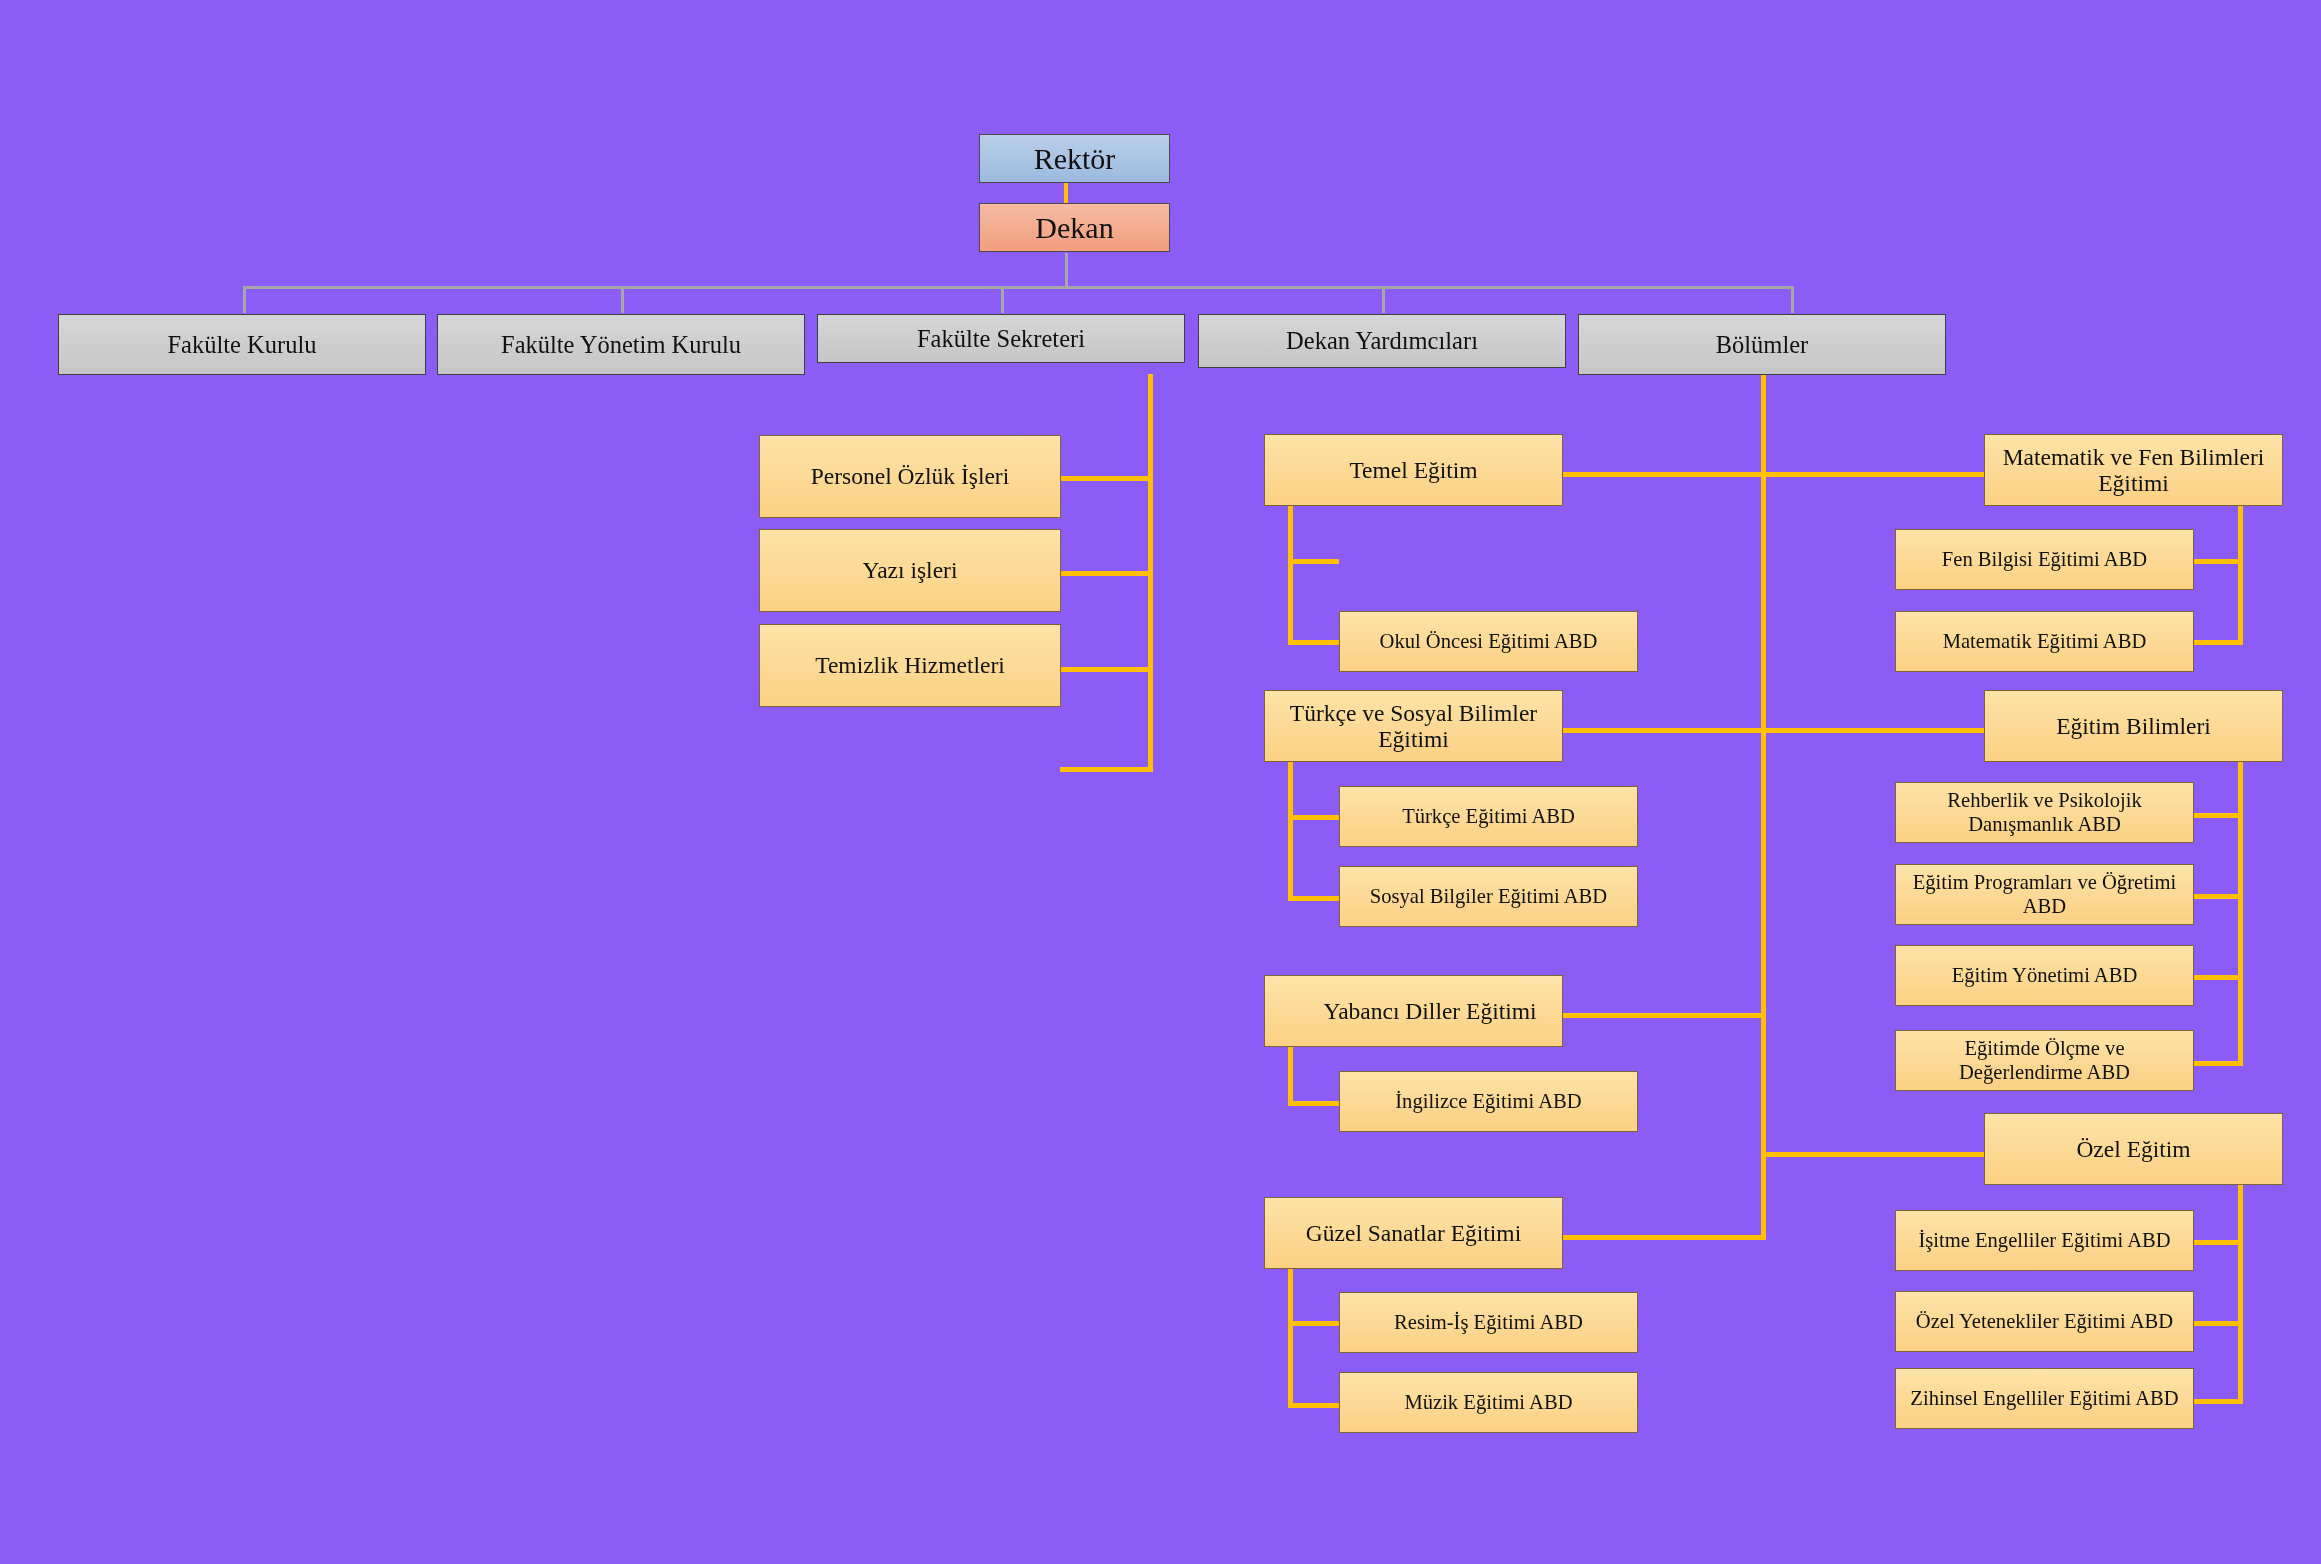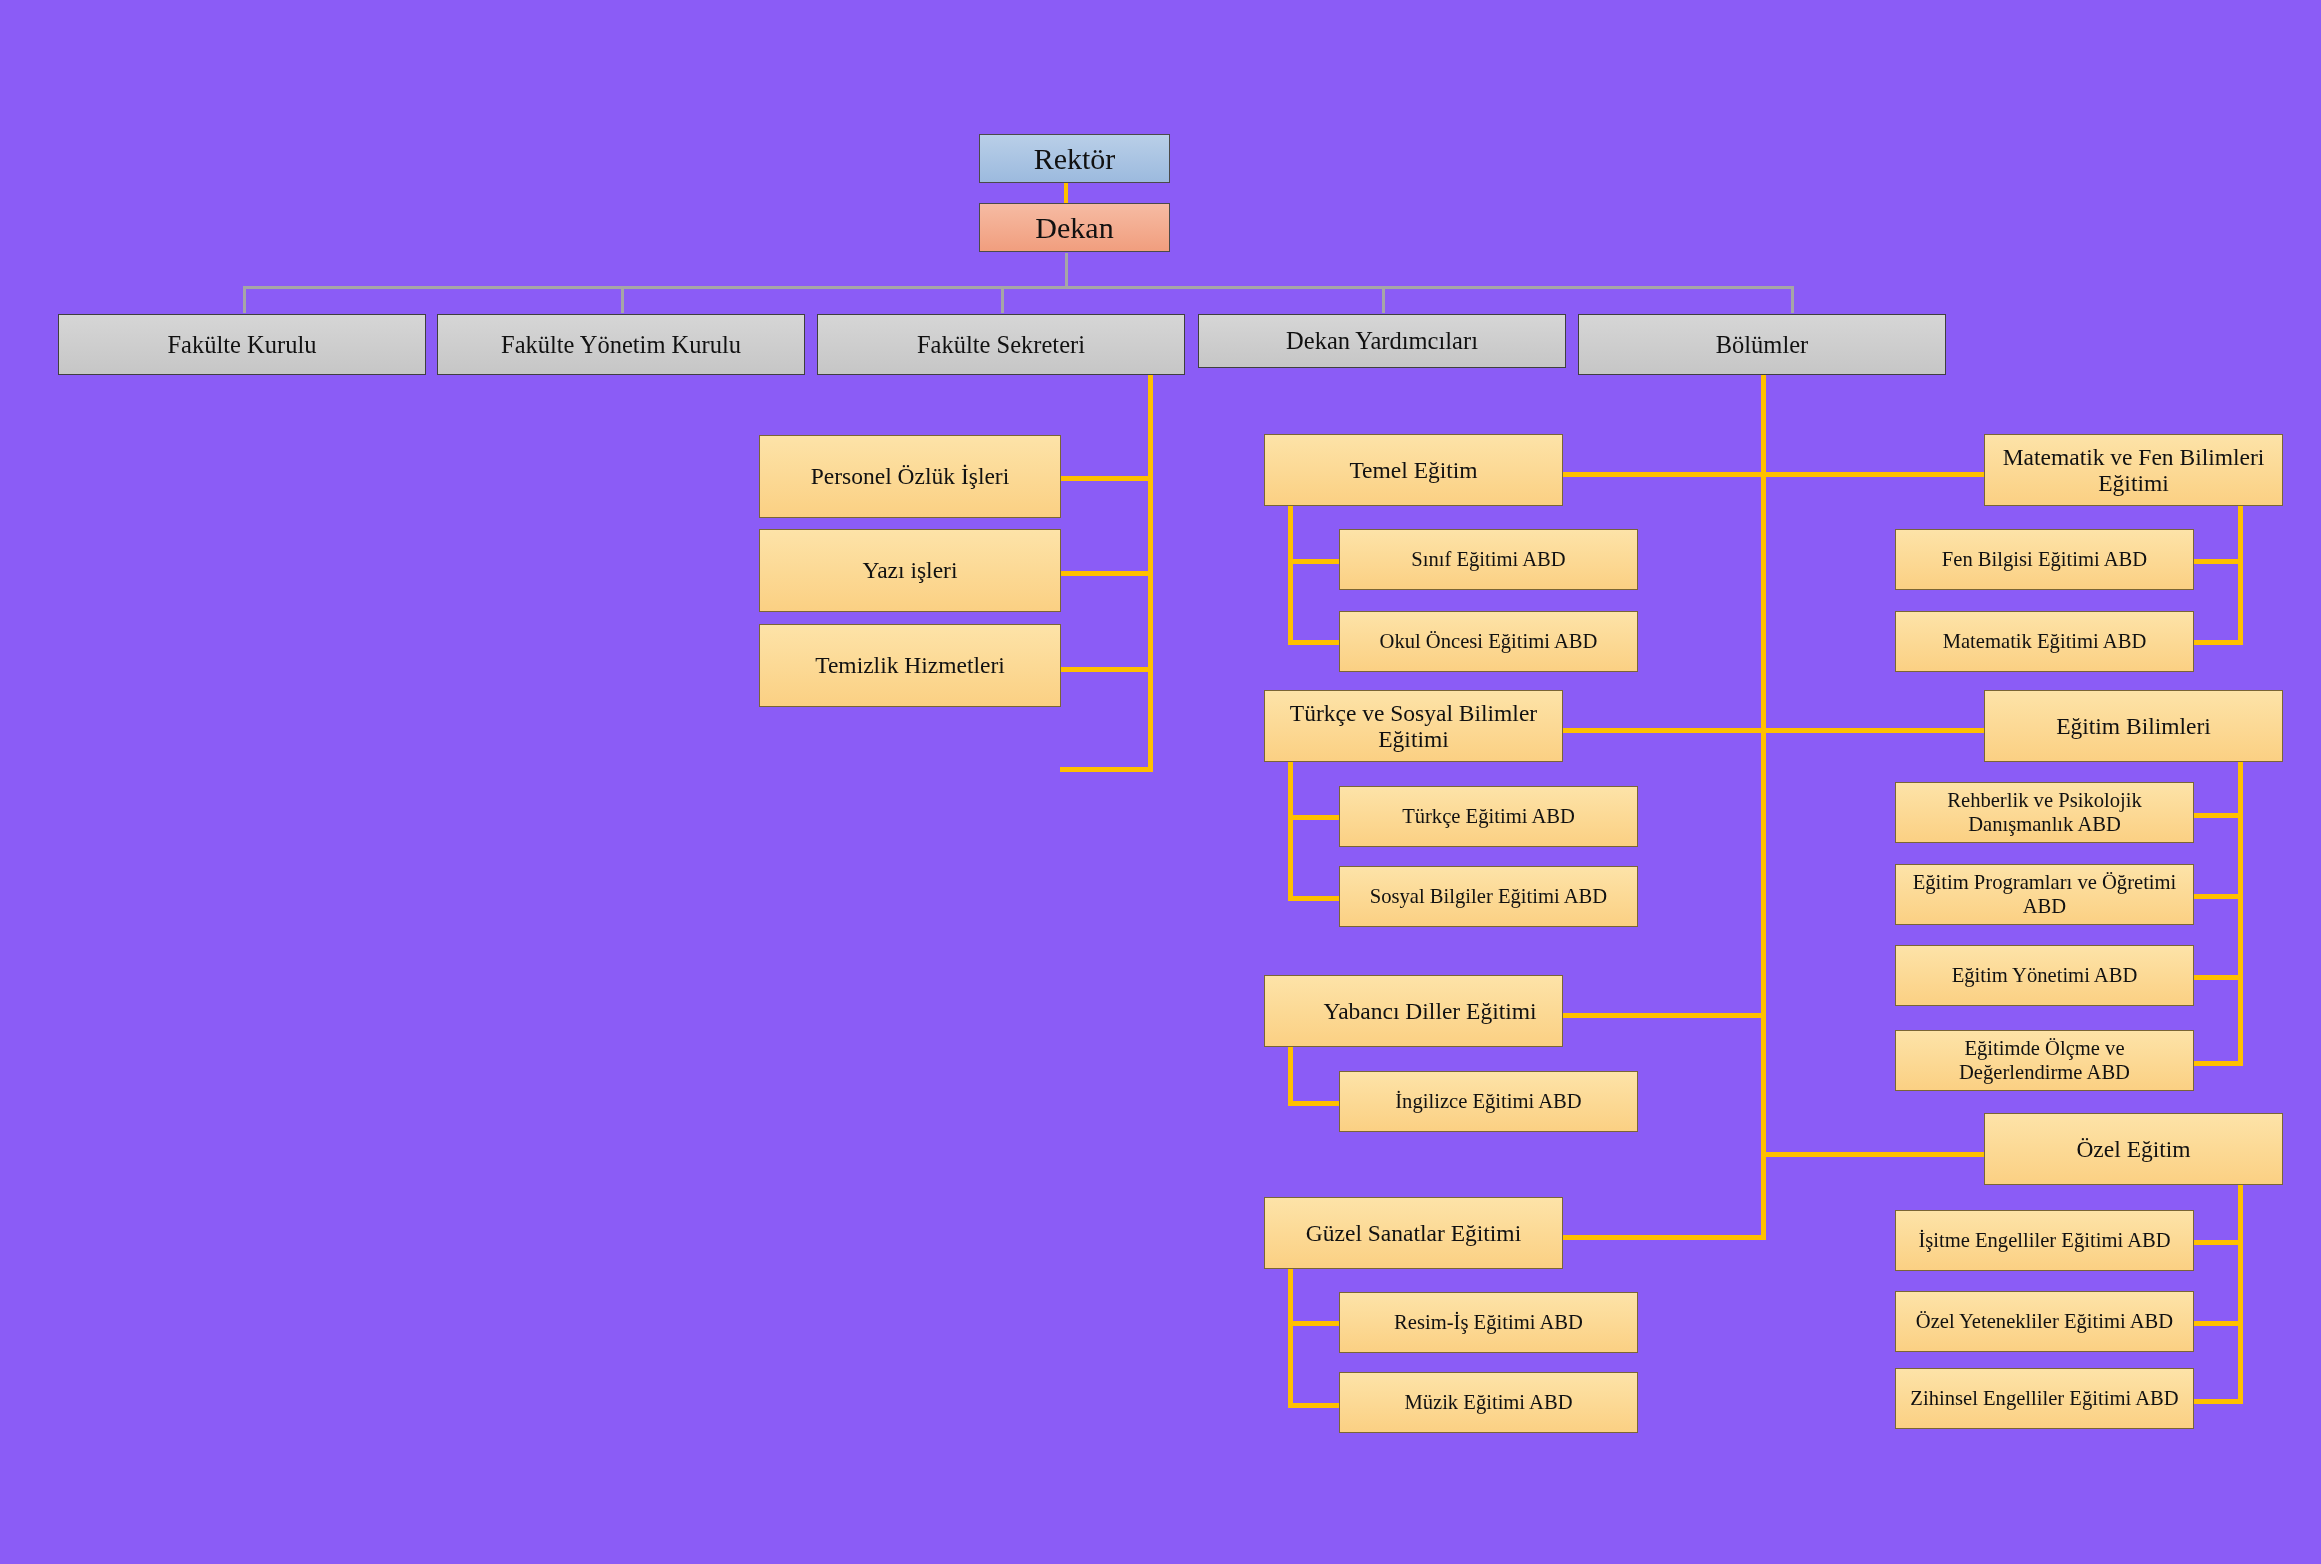--- a/index.html
+++ b/index.html
@@ -117,21 +117,21 @@
   <div class="node n-dekan" style="left:979px;top:203px;width:191px;height:49px;">
     <span>Dekan</span>
   </div>
 
   <div class="node n-grey" style="left:58px;top:314px;width:368px;height:61px;">
     <span>Fakülte Kurulu</span>
   </div>
   <div class="node n-grey" style="left:437px;top:314px;width:368px;height:61px;">
     <span>Fakülte Yönetim Kurulu</span>
   </div>
-  <div class="node n-grey" style="left:817px;top:314px;width:368px;height:61px;">
+  <div class="node n-grey" style="left:817px;top:314px;width:368px;height:49px;">
     <span>Fakülte Sekreteri</span>
   </div>
   <div class="node n-grey" style="left:1198px;top:314px;width:368px;height:54px;">
     <span>Dekan Yardımcıları</span>
   </div>
   <div class="node n-grey" style="left:1578px;top:314px;width:368px;height:61px;">
     <span>Bölümler</span>
   </div>
 
   <div class="node n-org" style="left:759px;top:435px;width:302px;height:83px;">
@@ -140,23 +140,20 @@
   <div class="node n-org" style="left:759px;top:529px;width:302px;height:83px;">
     <span>Yazı işleri</span>
   </div>
   <div class="node n-org" style="left:759px;top:624px;width:302px;height:83px;">
     <span>Temizlik Hizmetleri</span>
   </div>
 
   <div class="node n-org" style="left:1264px;top:434px;width:299px;height:72px;">
     <span>Temel Eğitim</span>
   </div>
-  <div class="node n-org small" style="left:1339px;top:529px;width:299px;height:61px;">
-    <span>Sınıf Eğitimi ABD</span>
-  </div>
   <div class="node n-org small" style="left:1339px;top:611px;width:299px;height:61px;">
     <span>Okul Öncesi Eğitimi ABD</span>
   </div>
 
   <div class="node n-org" style="left:1264px;top:690px;width:299px;height:72px;">
     <span>Türkçe ve Sosyal Bilimler Eğitimi</span>
   </div>
   <div class="node n-org small" style="left:1339px;top:786px;width:299px;height:61px;">
     <span>Türkçe Eğitimi ABD</span>
   </div>

